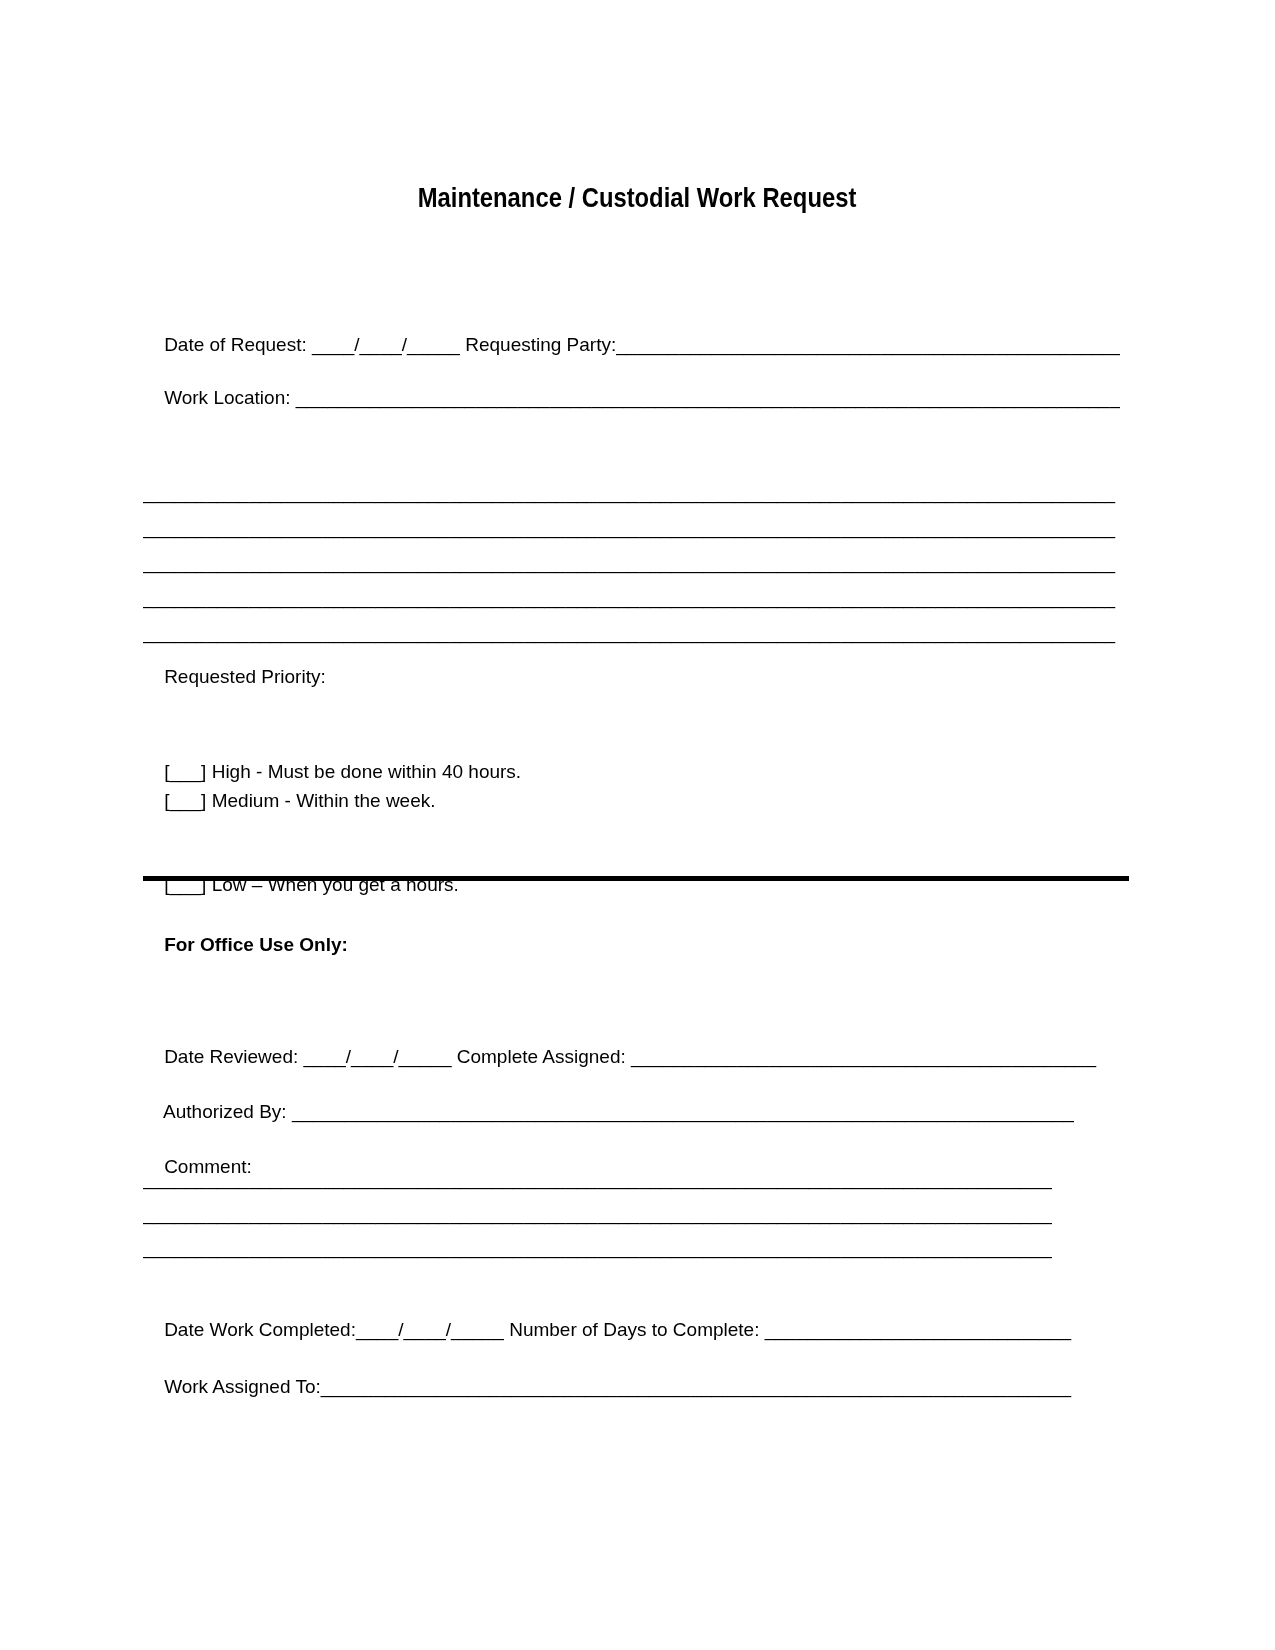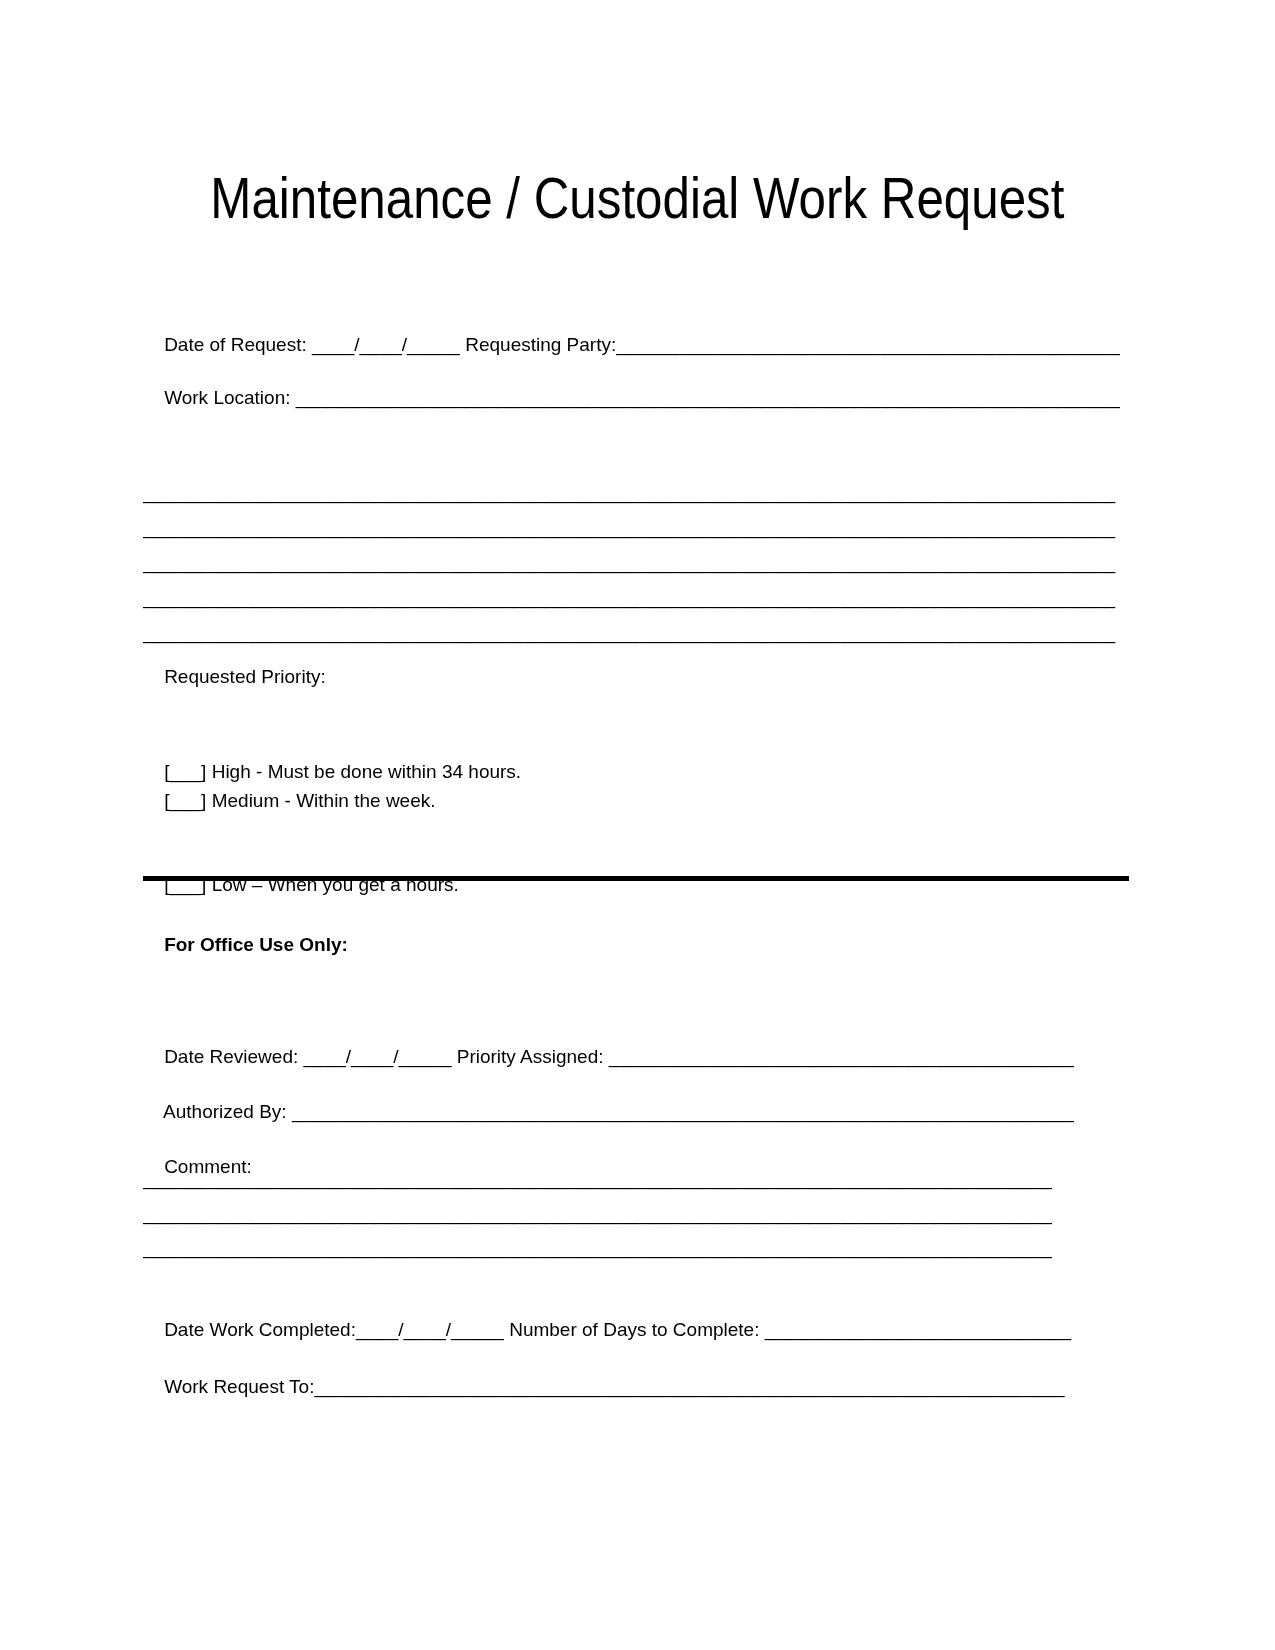--- a/index.html
+++ b/index.html
@@ -11,23 +11,23 @@
     color: #000000;
     font-family: "Liberation Sans", sans-serif;
     overflow: hidden;
   }
   .title {
     position: absolute;
     top: 146px;
     left: 0;
     width: 1275px;
     text-align: center;
-    font-size: 58px;
+    font-size: 28px;
     line-height: 48px;
-    font-weight: 400;
+    font-weight: 700;
     white-space: pre;
     margin-top: 28px;
   }
   .title .squeeze {
     display: inline-block;
     transform: scaleX(0.85);
     transform-origin: 50% 50%;
   }
   .row {
     position: absolute;
@@ -69,54 +69,54 @@
   <div class="row" style="top:514px">____________________________________________________________________________________________</div>
   <div class="row" style="top:549px">____________________________________________________________________________________________</div>
   <div class="row" style="top:584px">____________________________________________________________________________________________</div>
   <div class="row" style="top:619px">____________________________________________________________________________________________</div>
 
   <div class="row" style="top:636px">
     <span class="label">Requested Priority:</span>
   </div>
 
   <div class="row" style="top:731px">
-    <span class="checkbox">[___]</span><span class="label"> High - Must be done within 34 hours.</span>
+    <span class="checkbox">[___]</span><span class="label"> High - Must be done within 40 hours.</span>
   </div>
 
   <div class="row" style="top:760px">
     <span class="checkbox">[___]</span><span class="label"> Medium - Within the week.</span>
   </div>
 
   <div class="row" style="top:844px">
     <span class="checkbox">[___]</span><span class="label"> Low – When you get a hours.</span>
   </div>
 
   <div class="divider"></div>
 
   <div class="row bold" style="top:904px">
     <span class="label">For Office Use Only:</span>
   </div>
 
   <div class="row" style="top:1016px">
-    <span class="label">Date Reviewed: </span><span class="blank">____/____/_____</span><span class="label"> Priority Assigned: </span><span class="blank">____________________________________________</span>
+    <span class="label">Date Reviewed: </span><span class="blank">____/____/_____</span><span class="label"> Complete Assigned: </span><span class="blank">____________________________________________</span>
   </div>
 
   <div class="row" style="top:1071px">
     <span class="label">Authorized By: </span><span class="blank">__________________________________________________________________________</span>
   </div>
 
   <div class="row" style="top:1126px">
     <span class="label">Comment:</span>
   </div>
 
   <div class="row" style="top:1165px">______________________________________________________________________________________</div>
   <div class="row" style="top:1200px">______________________________________________________________________________________</div>
   <div class="row" style="top:1234px">______________________________________________________________________________________</div>
 
   <div class="row" style="top:1289px">
     <span class="label">Date Work Completed:</span><span class="blank">____/____/_____</span><span class="label"> Number of Days to Complete: </span><span class="blank">_____________________________</span>
   </div>
 
   <div class="row" style="top:1346px">
-    <span class="label">Work Request To:</span><span class="blank">_______________________________________________________________________</span>
+    <span class="label">Work Assigned To:</span><span class="blank">_______________________________________________________________________</span>
   </div>
 
 </div>
 
 </body></html>

